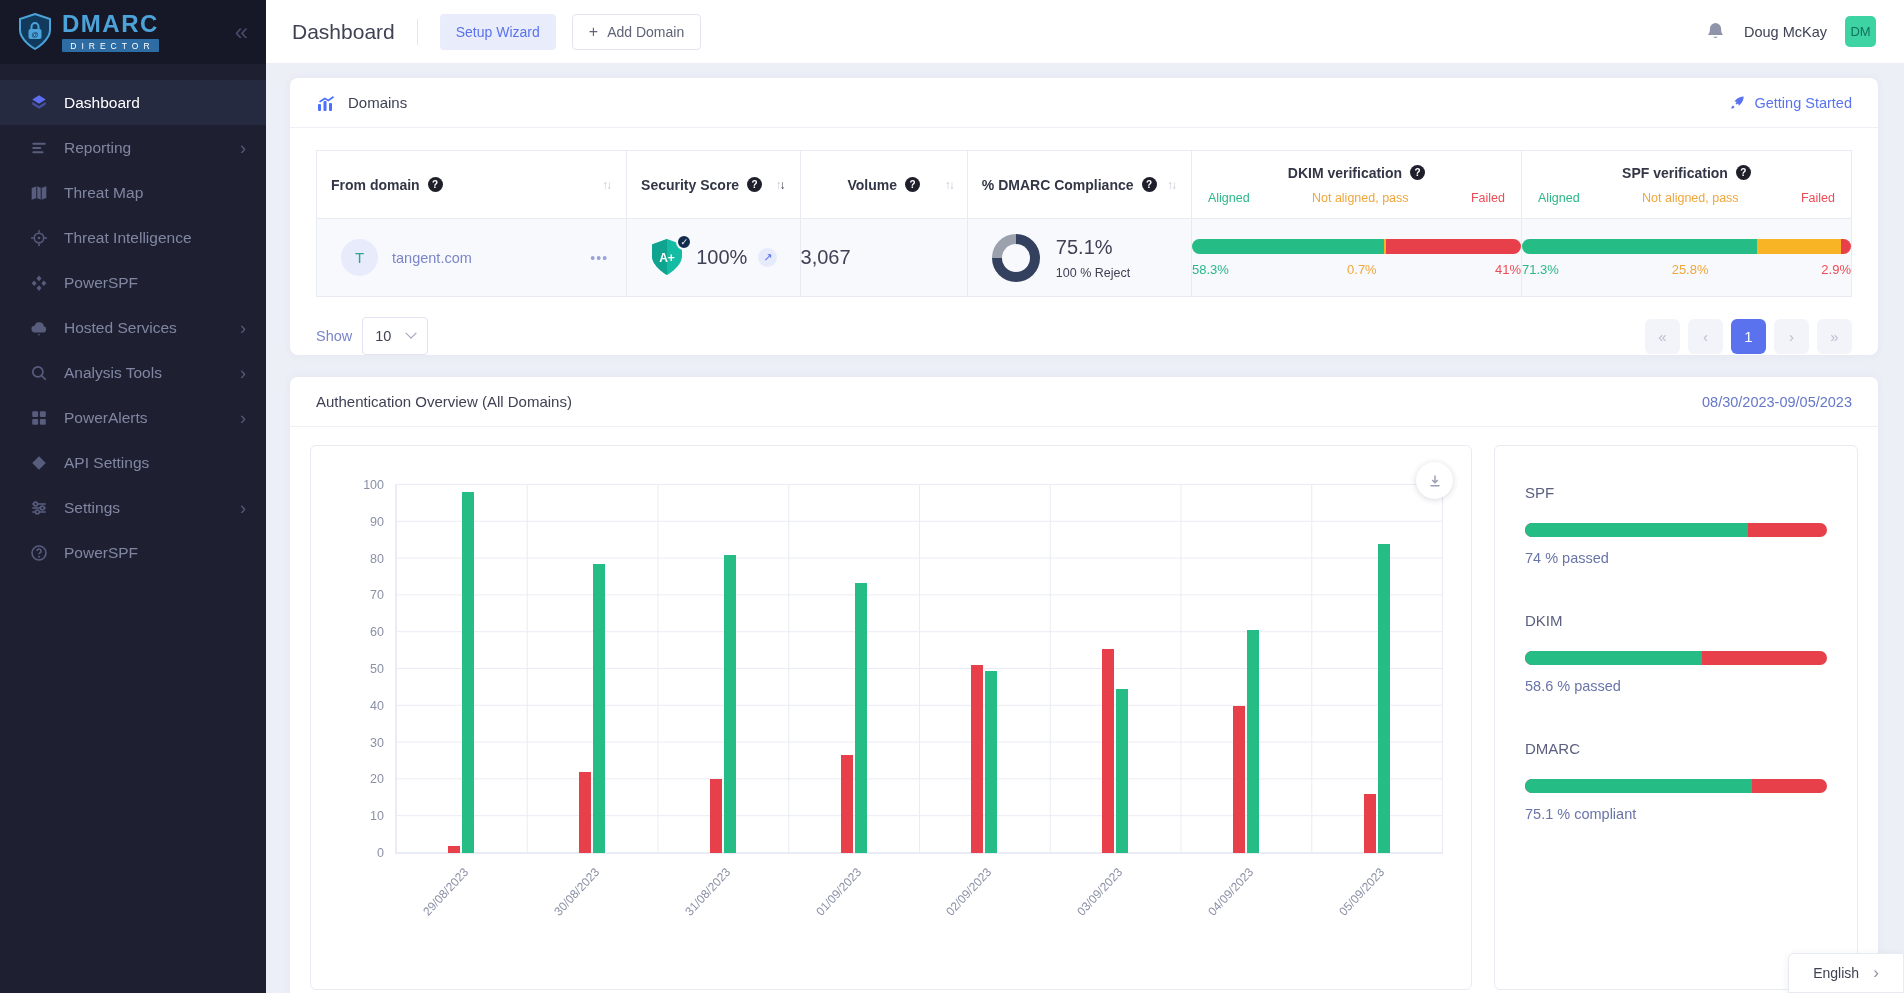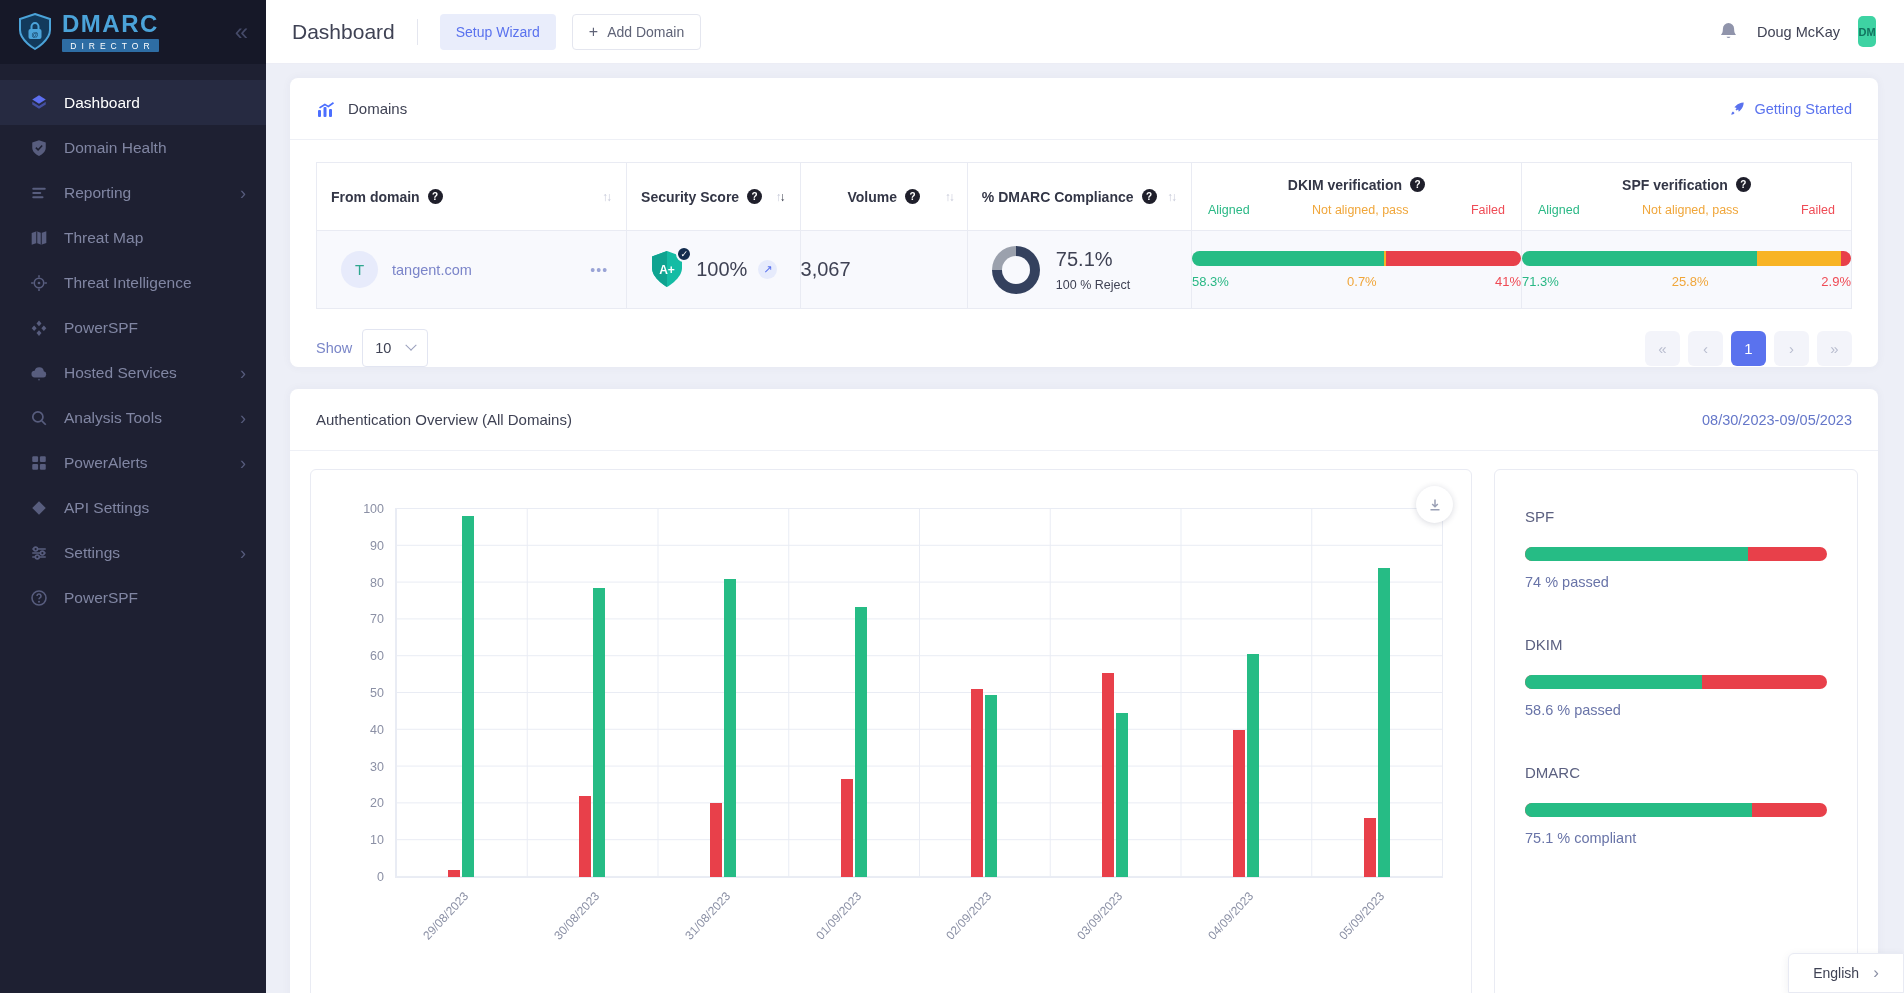--- a/index.html
+++ b/index.html
@@ -26,26 +26,26 @@
   .main { flex:1; display:flex; flex-direction:column; min-width:0; }
   .topbar { height:64px; background:#fff; display:flex; align-items:center; padding:0 28px 0 26px; border-bottom:1px solid #ecedf5; flex:0 0 64px;}
   .page-title { font-size:21px; font-weight:normal; color:#3f4254; margin:0; }
   .tb-div { width:1px; height:26px; background:#e4e6ef; margin:0 22px; }
   .btn-wizard { background:#e9edfb; color:#5a72ee; border:none; border-radius:4px; padding:10px 16px; font-size:14px; cursor:pointer; font-family:inherit;}
   .btn-add { margin-left:16px; background:#fff; border:1px solid #e4e6ef; border-radius:4px; padding:9px 16px; font-size:14px; color:#5f6377; display:flex; gap:9px; align-items:center; cursor:pointer; font-family:inherit;}
   .plus { font-size:16px; line-height:1; color:#5f6377; }
   .tb-right { margin-left:auto; display:flex; align-items:center; gap:18px; }
   .bell { width:21px; height:21px; color:#9094ab; cursor:pointer; }
   .uname { font-size:14.5px; color:#3f4254; }
-  .uavatar { width:18px; height:31px; border-radius:5px; background:#3ed3a3; color:#11735f; font-weight:bold; font-size:11px; display:flex; align-items:center; justify-content:center; cursor:pointer; }
+  .uavatar { width:31px; height:31px; border-radius:5px; background:#3ed3a3; color:#11735f; font-weight:normal; font-size:13px; display:flex; align-items:center; justify-content:center; cursor:pointer; }
 
   
   .content { padding:14px 26px 0 24px; flex:1; }
   .card { background:#fff; border-radius:8px; box-shadow:0 0 10px rgba(50,55,90,.05); }
-  .card-head { height:62px; display:flex; align-items:center; padding:4px 26px; border-bottom:1px solid #eef0f6; color:#3f4254; font-size:15px;text-align:center; }
+  .card-head { height:50px; display:flex; align-items:center; padding:4px 26px; border-bottom:1px solid #eef0f6; color:#3f4254; font-size:15px;text-align:center; }
   .dom-icon { width:20px; height:20px; margin-right:12px; display:inline-flex; }
   .getting-started { margin-left:auto; color:#5a72ee; font-size:14.5px; display:flex; align-items:center; gap:9px; cursor:pointer; }
 
   
   .table-wrap { padding:22px 26px 0; }
   table.dtable { width:100%; border-collapse:collapse; table-layout:fixed; }
   .dtable th, .dtable td { border:1px solid #e9ebf3; padding:0; }
   .dtable thead th { height:68px; background:#fff; font-weight:bold; font-size:14px; color:#333646; }
   .hf { display:flex; align-items:center; gap:8px; padding:0 14px; }
   .hf.center { justify-content:center; }
@@ -146,29 +146,20 @@
             <svg viewBox="0 0 16 16" fill="currentColor">
               <path d="M8 1l6 3.8L8 8.6 2 4.8z"></path>
               <path opacity=".55" d="M8 10.6l6-3.8v2.6L8 13.2 2 9.4V6.8z"></path>
             </svg>
           </span>
           <span class="s-label">Dashboard</span>
         </div>
         <div class="side-item">
           <span class="s-icon">
             <svg viewBox="0 0 16 16" fill="currentColor">
-              <path d="M8 1l6 2v4.5c0 3.5-2.7 6-6 7.5-3.3-1.5-6-4-6-7.5V3z"></path>
-              <path d="M5.2 7.7l2 2 3.6-4" stroke="#1e2032" stroke-width="1.4" fill="none"></path>
-            </svg>
-          </span>
-          <span class="s-label">Domain Health</span>
-        </div>
-        <div class="side-item">
-          <span class="s-icon">
-            <svg viewBox="0 0 16 16" fill="currentColor">
               <rect x="2" y="3.4" width="12" height="1.8" rx=".9"></rect>
               <rect x="2" y="7.1" width="8" height="1.8" rx=".9"></rect>
               <rect x="2" y="10.8" width="10" height="1.8" rx=".9"></rect>
             </svg>
           </span>
           <span class="s-label">Reporting</span>
           <span class="s-chev">›</span>
         </div>
         <div class="side-item">
           <span class="s-icon">

